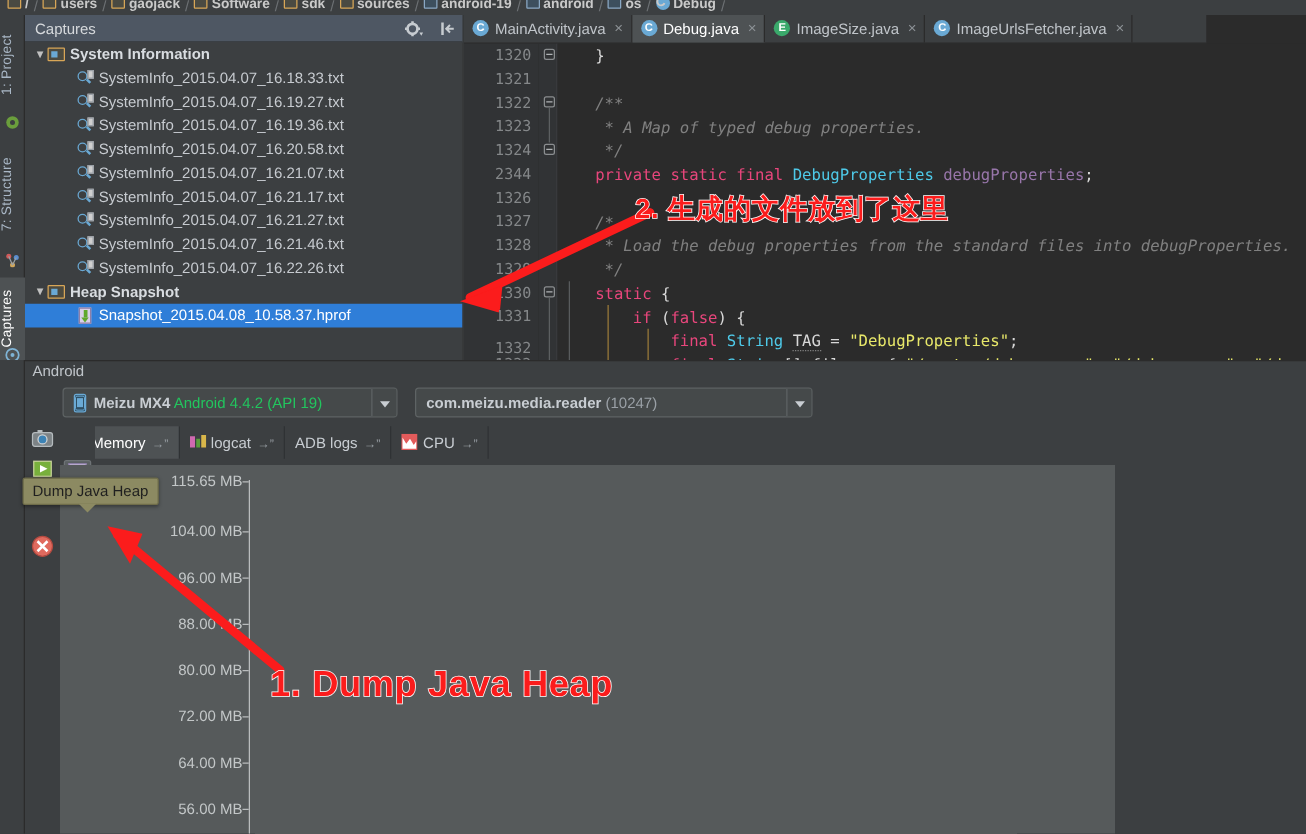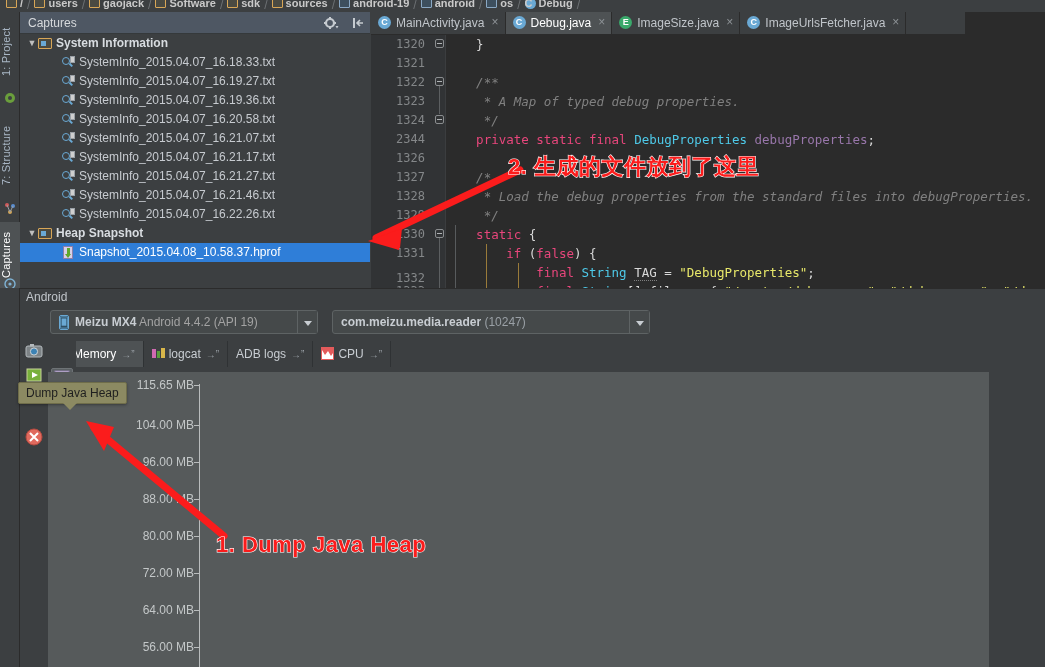--- a/index.html
+++ b/index.html
@@ -240,21 +240,21 @@
     vertical-align: top; cursor: pointer;
   }
   .stab.active { background: #4e5254; color: #ffffff; }
   .stab .sico {
     display: inline-block; width: 13px; height: 13px; margin-right: 4px;
     vertical-align: middle; position: relative; top: -1px;
   }
   .stab .pin { color: #9aa0a6; font-size: 10px; margin-left: 5px; }
 
   .chart-wrap {
-    position: absolute; left: 48px; top: 372px; width: 941px; height: 295px;
+    position: absolute; left: 48px; top: 372px; width: 844px; height: 295px;
     background: #565a5b;
   }
   .toolcol {
     position: absolute; left: 20px; top: 336px; width: 28px; height: 331px;
     background: #3c3f41;
   }
   .toolcol2 {
     position: absolute; left: 48px; top: 336px; width: 28px; height: 36px;
     background: #3c3f41;
   }
@@ -433,21 +433,21 @@
   <div class="android-rail"></div>
   <div class="android-title">Android</div>
 
   <div class="combo" style="left:50px; top:310px; width:268px;">
     <svg class="dev-ico" viewBox="0 0 10 15">
       <rect x="0.5" y="0.5" width="9" height="14" rx="1.5" fill="#2f4f63" stroke="#6aa9d4"></rect>
       <rect x="2" y="2.5" width="6" height="9" fill="#6aa9d4"></rect>
     </svg>
     <div class="combo-text" style="left:24px;">
       <b>Meizu MX4</b>
-      <span style="color:#a3a3a3;">Android 4.4.2 (API 19)</span>
+      <span style="color:#22c55e;">Android 4.4.2 (API 19)</span>
     </div>
     <div class="combo-arrow"></div>
   </div>
 
   <div class="combo" style="left:332px; top:310px; width:318px;padding-left:28px;">
     <div class="combo-text">
       <b>com.meizu.media.reader</b>
       <span style="color:#9aa0a6;">(10247)</span>
     </div>
     <div class="combo-arrow"></div>
@@ -558,17 +558,17 @@
     </g>
 
     <g>
       <line x1="224" y1="536" x2="94" y2="428" stroke="#fb1c1c" stroke-width="7" stroke-linecap="round"></line>
       <polygon points="86,421 114,427 104,451" fill="#fb1c1c"></polygon>
     </g>
   </svg>
 
   <div class="anno-text" style="left:508px; top:152px; font-size:22px;">2. 生成的文件放到了这里</div>
 
-  <div class="anno-text" style="left:216px; top:532px; font-size:22px;">1. Dump Java Heap</div>
+  <div class="anno-text" style="left:216px; top:532px; font-size:29px;">1. Dump Java Heap</div>
 
   <div class="tooltip">Dump Java Heap</div>
 
 </div>
 
 </body></html>

